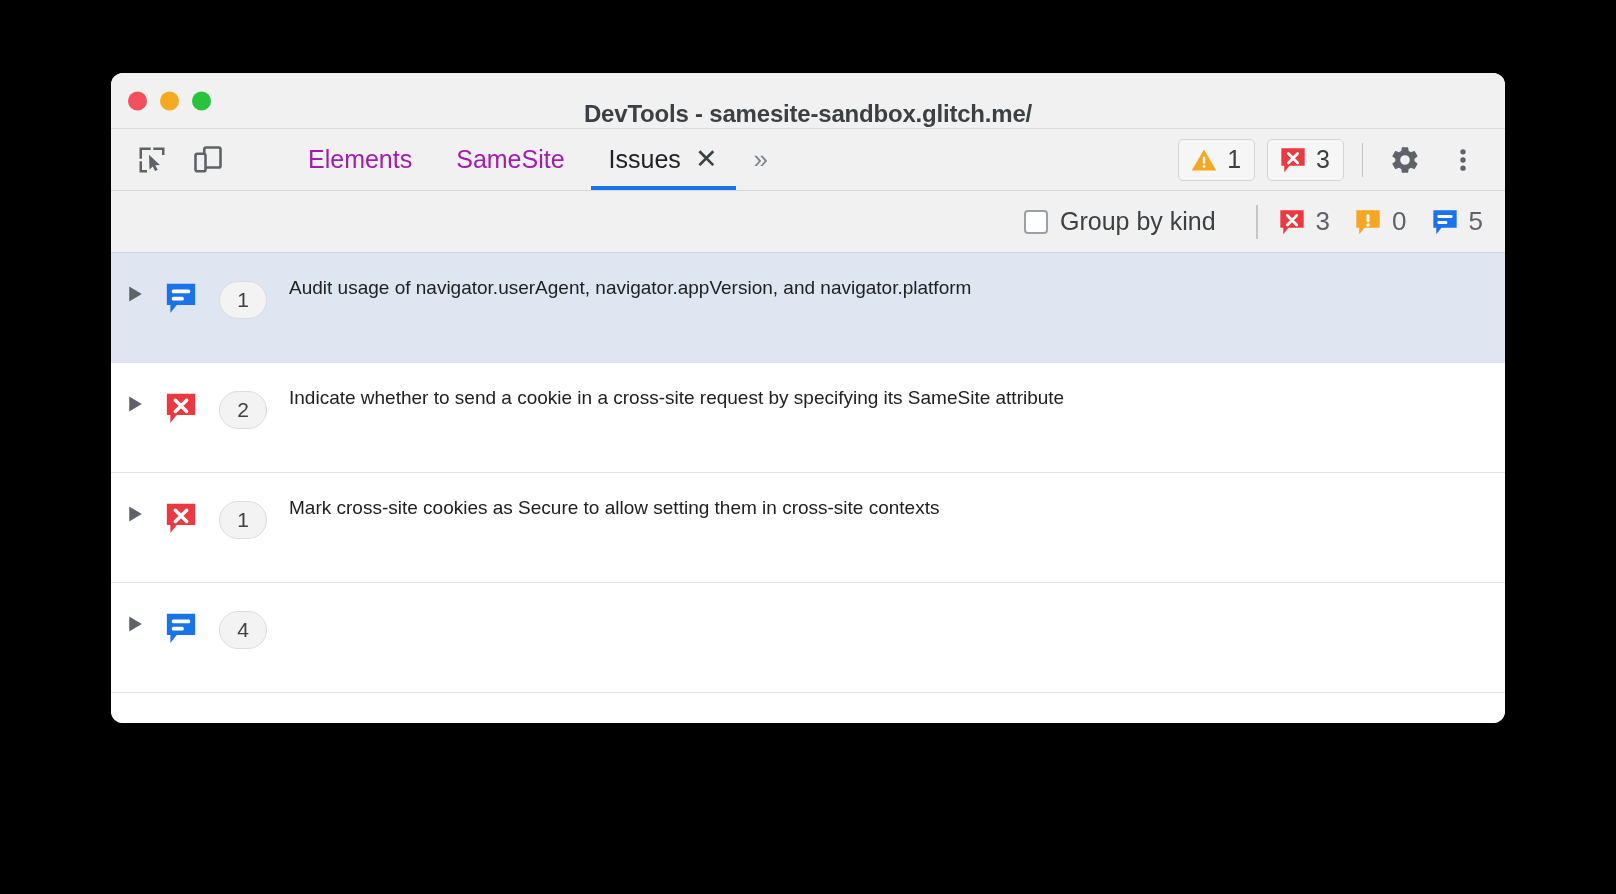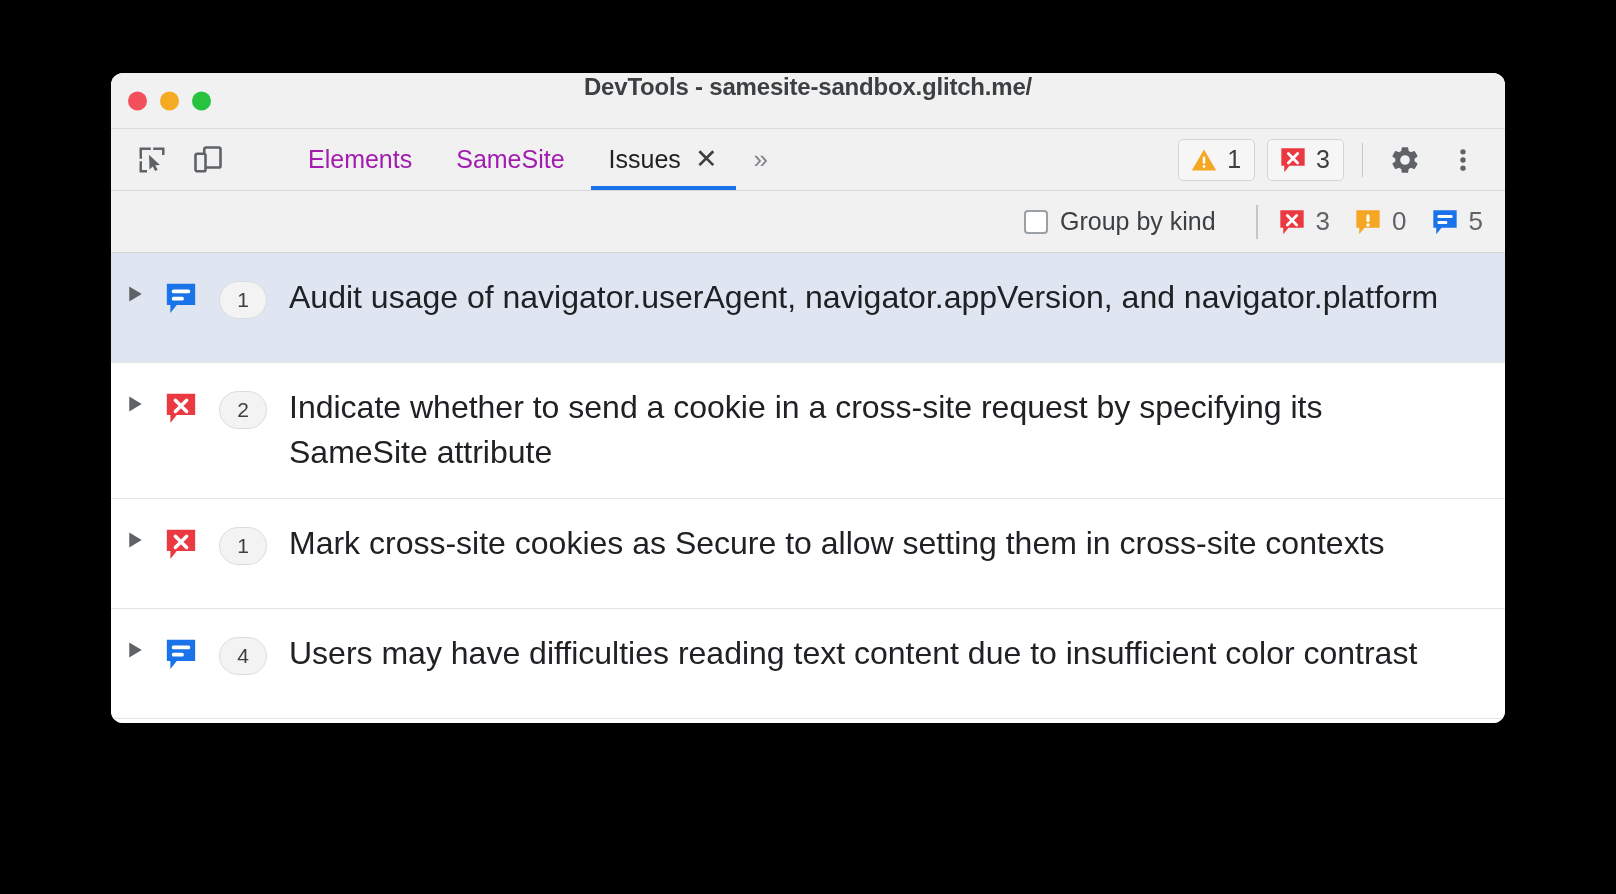--- a/index.html
+++ b/index.html
@@ -27,21 +27,21 @@
     box-shadow: 0 14px 40px rgba(0,0,0,0.55);
   }
 
   
   .titlebar {
     position: relative;
     height: 56px;
     background: #f1f1f1;
     border-bottom: 1px solid #dcdcdc;
     display: flex;
-    align-items: flex-start;
+    align-items: flex-end;
   }
   .traffic {
     position: absolute;
     left: 17px; top: 50%;
     transform: translateY(-50%);
     display: flex;
     gap: 13px;
   }
   .light { width: 19px; height: 19px; border-radius: 50%; }
   .light.red    { background: #f2505c; }
@@ -243,21 +243,21 @@
     border-radius: 19px;
     background: #f3f3f3;
     display: flex;
     align-items: center;
     justify-content: center;
     font-size: 21px;
     color: #3c4043;
   }
   .issue-row .title {
     margin-left: 22px;
-    font-size: 32px;
+    font-size: 19px;
     line-height: 1.42;
     color: #202124;
     max-width: 1150px;
   }
 
   svg { display: block; }
 </style>
 </head>
 <body>
 
@@ -448,18 +448,17 @@
             </svg>
         </div>
         <div class="kind-icon">
           <svg width="34" height="34" viewBox="0 0 24 24">
             <path d="M2 2 H22 V17 H9 L4.5 22.5 V17 H2 Z" fill="#1a73e8"></path>
             <rect x="5.5" y="6" width="13" height="2.6" rx="1.1" fill="#ffffff"></rect>
             <rect x="5.5" y="11.2" width="8.5" height="2.6" rx="1.1" fill="#ffffff"></rect>
           </svg>
         </div>
         <div class="count-pill">4</div>
-        <div class="title">Users may have difficulties reading text content due to insufficient color contrast</div>
       </div>
 
     </div>
   </div>
 </div>
 
 </body></html>

